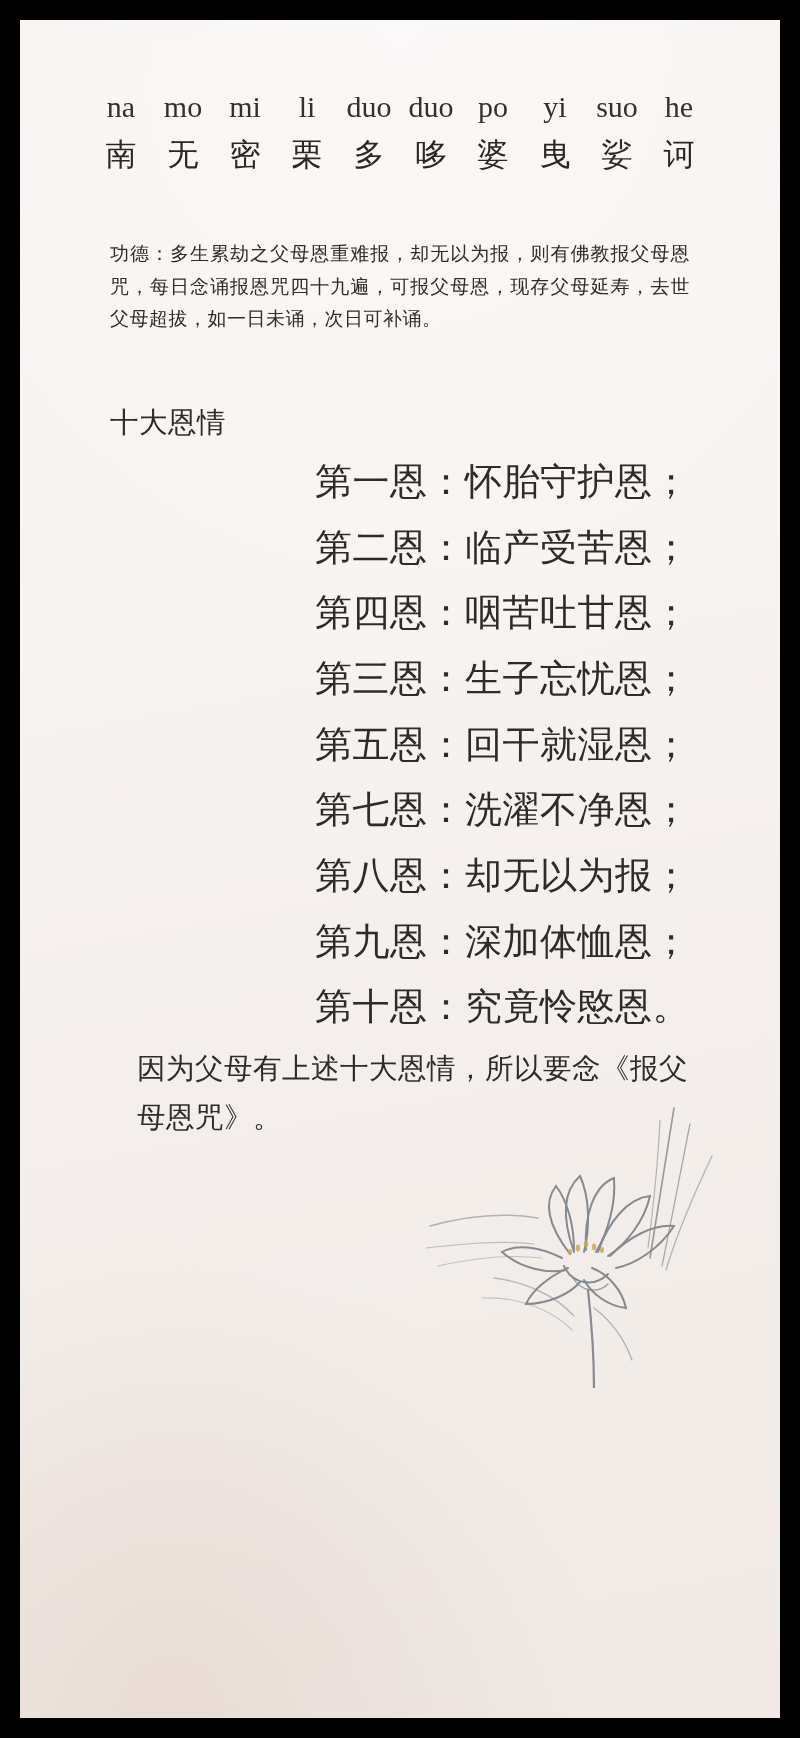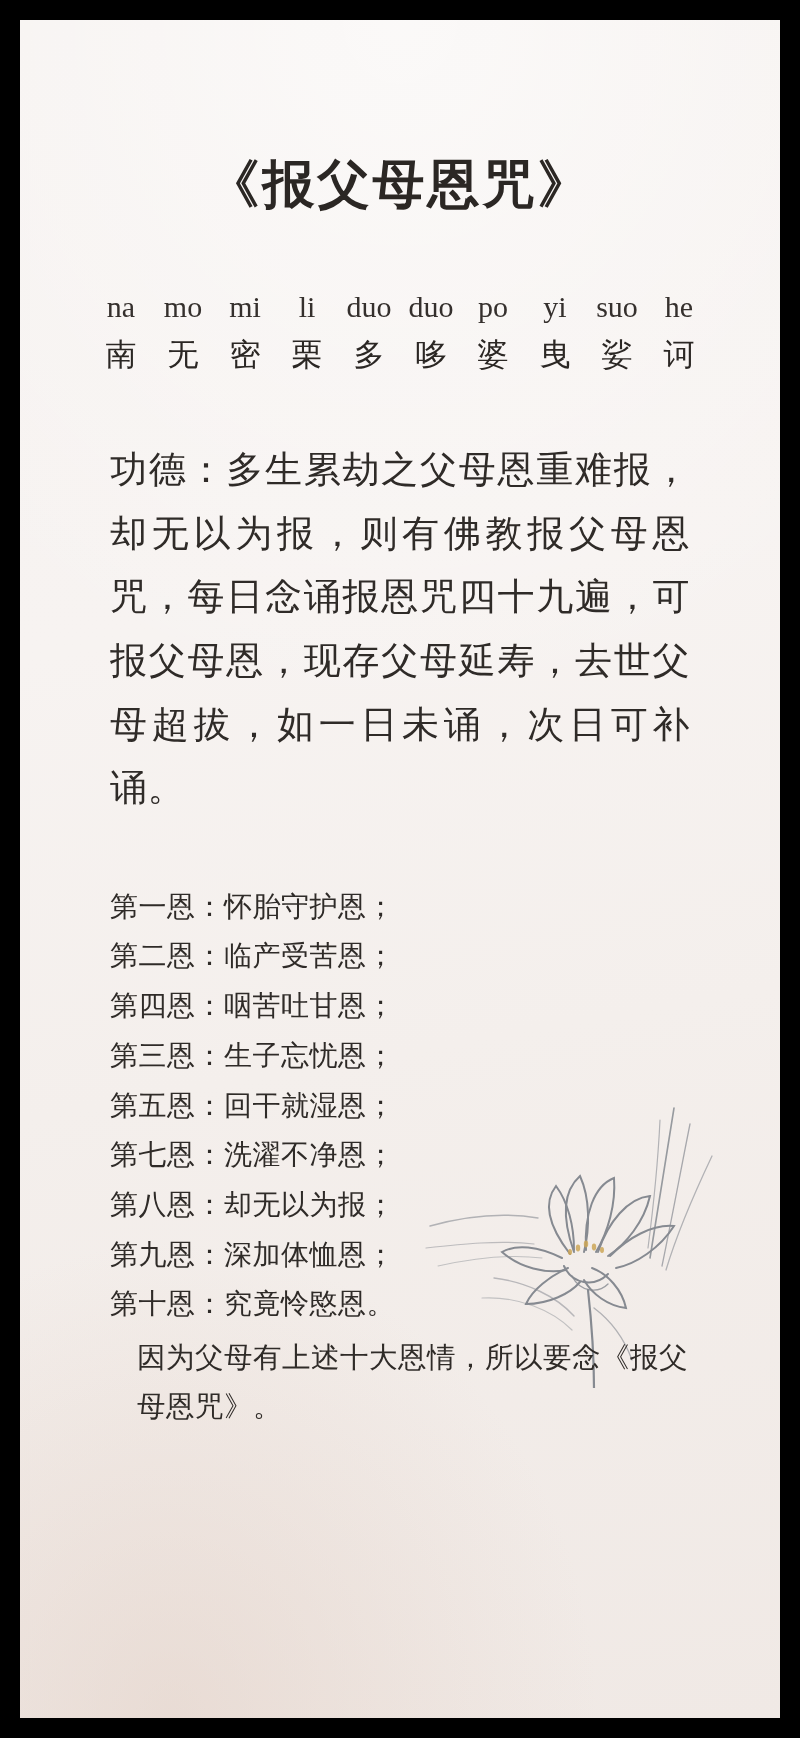--- a/index.html
+++ b/index.html
@@ -70,41 +70,42 @@
   }
   .hanzi {
     margin-top: 10px;
   }
   .hanzi .m-cell {
     font-size: 31px;
     color: #2b2724;
   }
   .para {
     margin-top: 62px;
-    font-size: 37px;
+    font-size: 19px;
     line-height: 1.72;
     text-align: justify;
     color: #2f2b28;
     letter-spacing: 0.5px;
   }
   .section {
     margin-top: 62px;
     font-size: 28.5px;
     line-height: 1.72;
     color: #2f2b28;
     letter-spacing: 0.5px;
   }
   .section-heading {
     font-size: 28.5px;
     margin-bottom: 2px;
   }
   .kindness-item {
-    font-size: 28px;
+    font-size: 37px;
     line-height: 1.775;
     white-space: pre;
+    text-align: right;
   }
   .closing {
     margin-top: 4px;
     font-size: 28.5px;
     line-height: 1.72;
     letter-spacing: 0.5px;
     margin-left: 27px;
   }
   
   .lotus {
@@ -157,21 +158,20 @@
       <ellipse cx="156" cy="150" rx="2.2" ry="3.4"></ellipse>
       <ellipse cx="164" cy="146" rx="2.2" ry="3.4"></ellipse>
       <ellipse cx="172" cy="149" rx="2.2" ry="3.4"></ellipse>
       <ellipse cx="180" cy="152" rx="2" ry="3"></ellipse>
       <ellipse cx="148" cy="154" rx="2" ry="3"></ellipse>
     </g>
   </svg>
 
   <div class="content">
 
-    <div class="title">《报父母恩咒》</div>
 
     <div class="mantra">
       <div class="mantra-row pinyin">
         <div class="mantra-group">
           <span class="m-cell">na</span>
           <span class="m-cell">mo</span>
           <span class="m-cell">mi</span>
           <span class="m-cell">li</span>
           <span class="m-cell">duo</span>
         </div>
@@ -199,20 +199,21 @@
           <span class="m-cell">曳</span>
           <span class="m-cell">娑</span>
           <span class="m-cell">诃</span>
         </div>
       </div>
     </div>
 
     <div class="para">功德：多生累劫之父母恩重难报，却无以为报，则有佛教报父母恩咒，每日念诵报恩咒四十九遍，可报父母恩，现存父母延寿，去世父母超拔，如一日未诵，次日可补诵。</div>
 
     <div class="section">
+      <div class="section-heading">十大恩情</div>
       <div class="kindness-item">第一恩：怀胎守护恩；</div>
       <div class="kindness-item">第二恩：临产受苦恩；</div>
       <div class="kindness-item">第四恩：咽苦吐甘恩；</div>
       <div class="kindness-item">第三恩：生子忘忧恩；</div>
       <div class="kindness-item">第五恩：回干就湿恩；</div>
       <div class="kindness-item">第七恩：洗濯不净恩；</div>
       <div class="kindness-item">第八恩：却无以为报；</div>
       <div class="kindness-item">第九恩：深加体恤恩；</div>
       <div class="kindness-item">第十恩：究竟怜愍恩。</div>
       <div class="closing">因为父母有上述十大恩情，所以要念《报父母恩咒》。</div>

